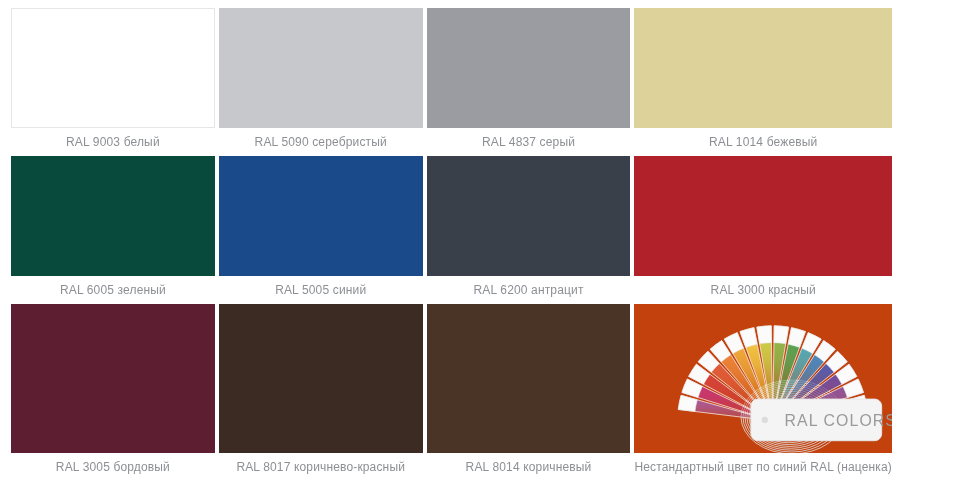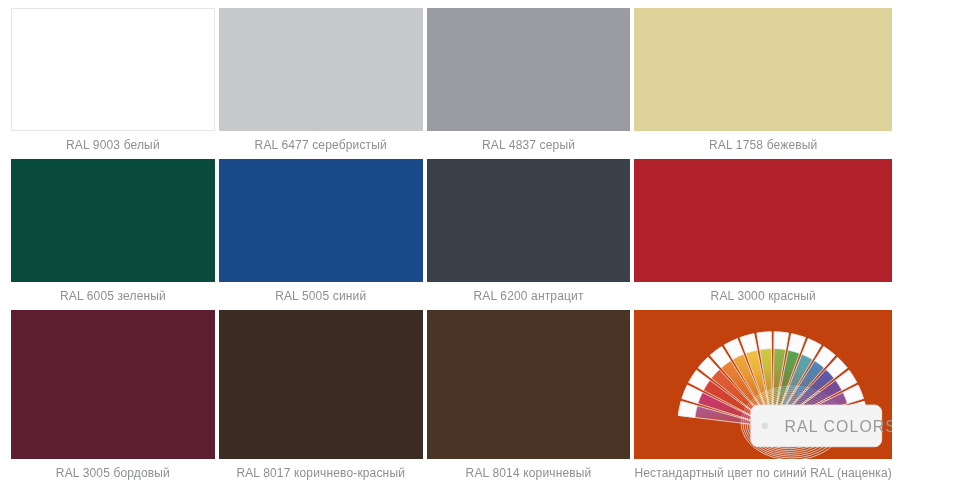--- a/index.html
+++ b/index.html
@@ -12,21 +12,21 @@
     height: 497px;
     font-family: "Liberation Sans", sans-serif;
     overflow: hidden;
   }
   #palette-grid {
     display: grid;
     grid-template-columns: repeat(4, 1fr);
     grid-template-rows: repeat(3, 1fr);
     column-gap: 4px;
     row-gap: 0px;
-    padding: 8px 12px 10px 11px;
+    padding: 8px 12px 16px 11px;
     box-sizing: border-box;
     width: 904px;
     height: 497px;
   }
   .swatch-cell {
     display: flex;
     flex-direction: column;
     box-sizing: border-box;
   }
   .swatch-chip {
@@ -66,29 +66,29 @@
 </head>
 <body>
 
 <div id="palette-grid">
     <div class="swatch-cell">
       <div class="swatch-chip bordered" style="background: rgb(255, 255, 255);"></div>
       <div class="swatch-label">RAL 9003 белый</div>
     </div>
     <div class="swatch-cell">
       <div class="swatch-chip" style="background: rgb(198, 200, 204);"></div>
-      <div class="swatch-label">RAL 6477 серебристый</div>
+      <div class="swatch-label">RAL 5090 серебристый</div>
     </div>
     <div class="swatch-cell">
       <div class="swatch-chip" style="background: rgb(154, 156, 161);"></div>
       <div class="swatch-label">RAL 4837 серый</div>
     </div>
     <div class="swatch-cell">
       <div class="swatch-chip" style="background: rgb(221, 210, 154);"></div>
-      <div class="swatch-label">RAL 1758 бежевый</div>
+      <div class="swatch-label">RAL 1014 бежевый</div>
     </div>
     <div class="swatch-cell">
       <div class="swatch-chip" style="background: rgb(8, 75, 60);"></div>
       <div class="swatch-label">RAL 6005 зеленый</div>
     </div>
     <div class="swatch-cell">
       <div class="swatch-chip" style="background: rgb(27, 74, 138);"></div>
       <div class="swatch-label">RAL 5005 синий</div>
     </div>
     <div class="swatch-cell">

